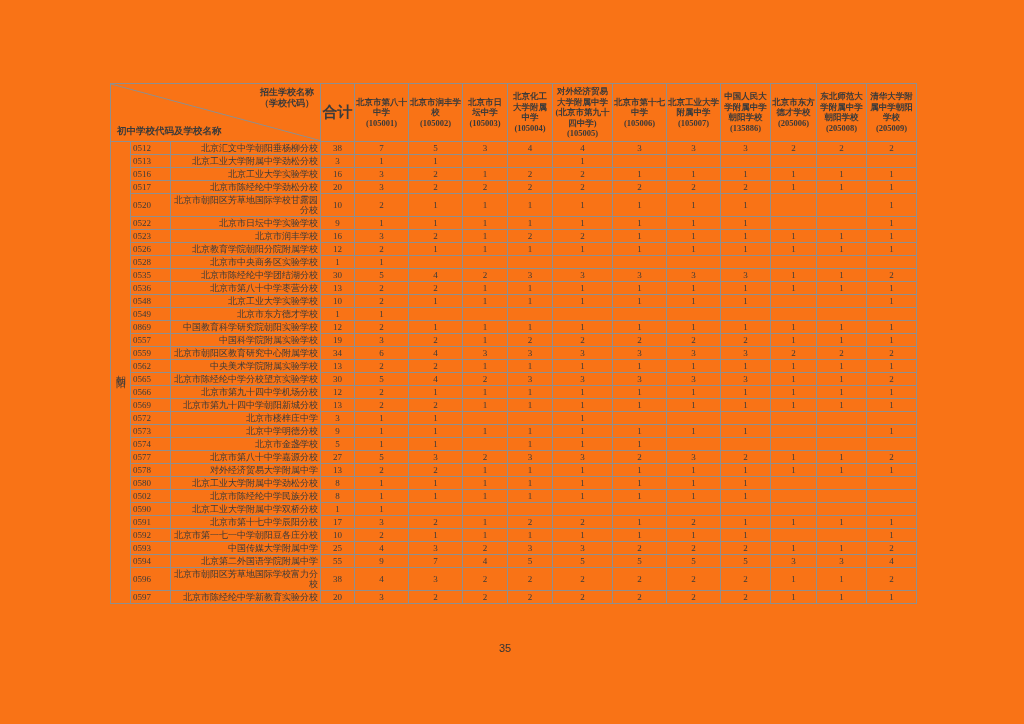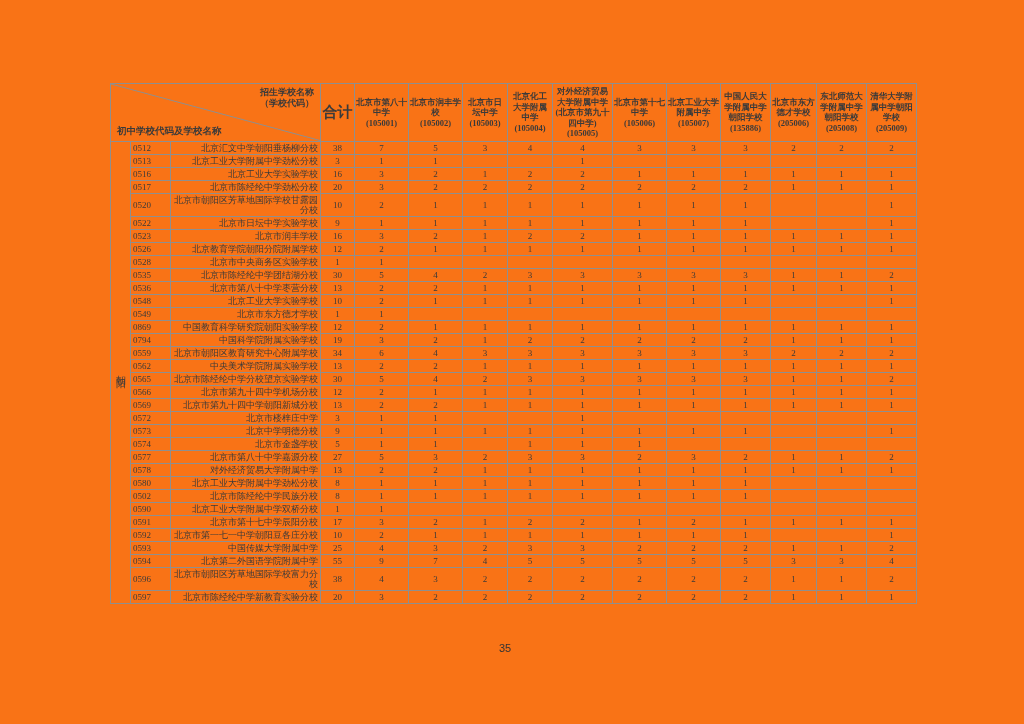--- a/index.html
+++ b/index.html
@@ -352,21 +352,21 @@
           <td class="num">1</td>
           <td class="num">1</td>
           <td class="num">1</td>
           <td class="num">1</td>
           <td class="num">1</td>
           <td class="num">1</td>
           <td class="num">1</td>
           <td class="num">1</td>
         </tr>
         <tr>
-          <td class="code">0794</td>
+          <td class="code">0557</td>
           <td class="name">中国科学院附属实验学校</td>
           <td class="num">19</td>
           <td class="num">3</td>
           <td class="num">2</td>
           <td class="num">1</td>
           <td class="num">2</td>
           <td class="num">2</td>
           <td class="num">2</td>
           <td class="num">2</td>
           <td class="num">2</td>

